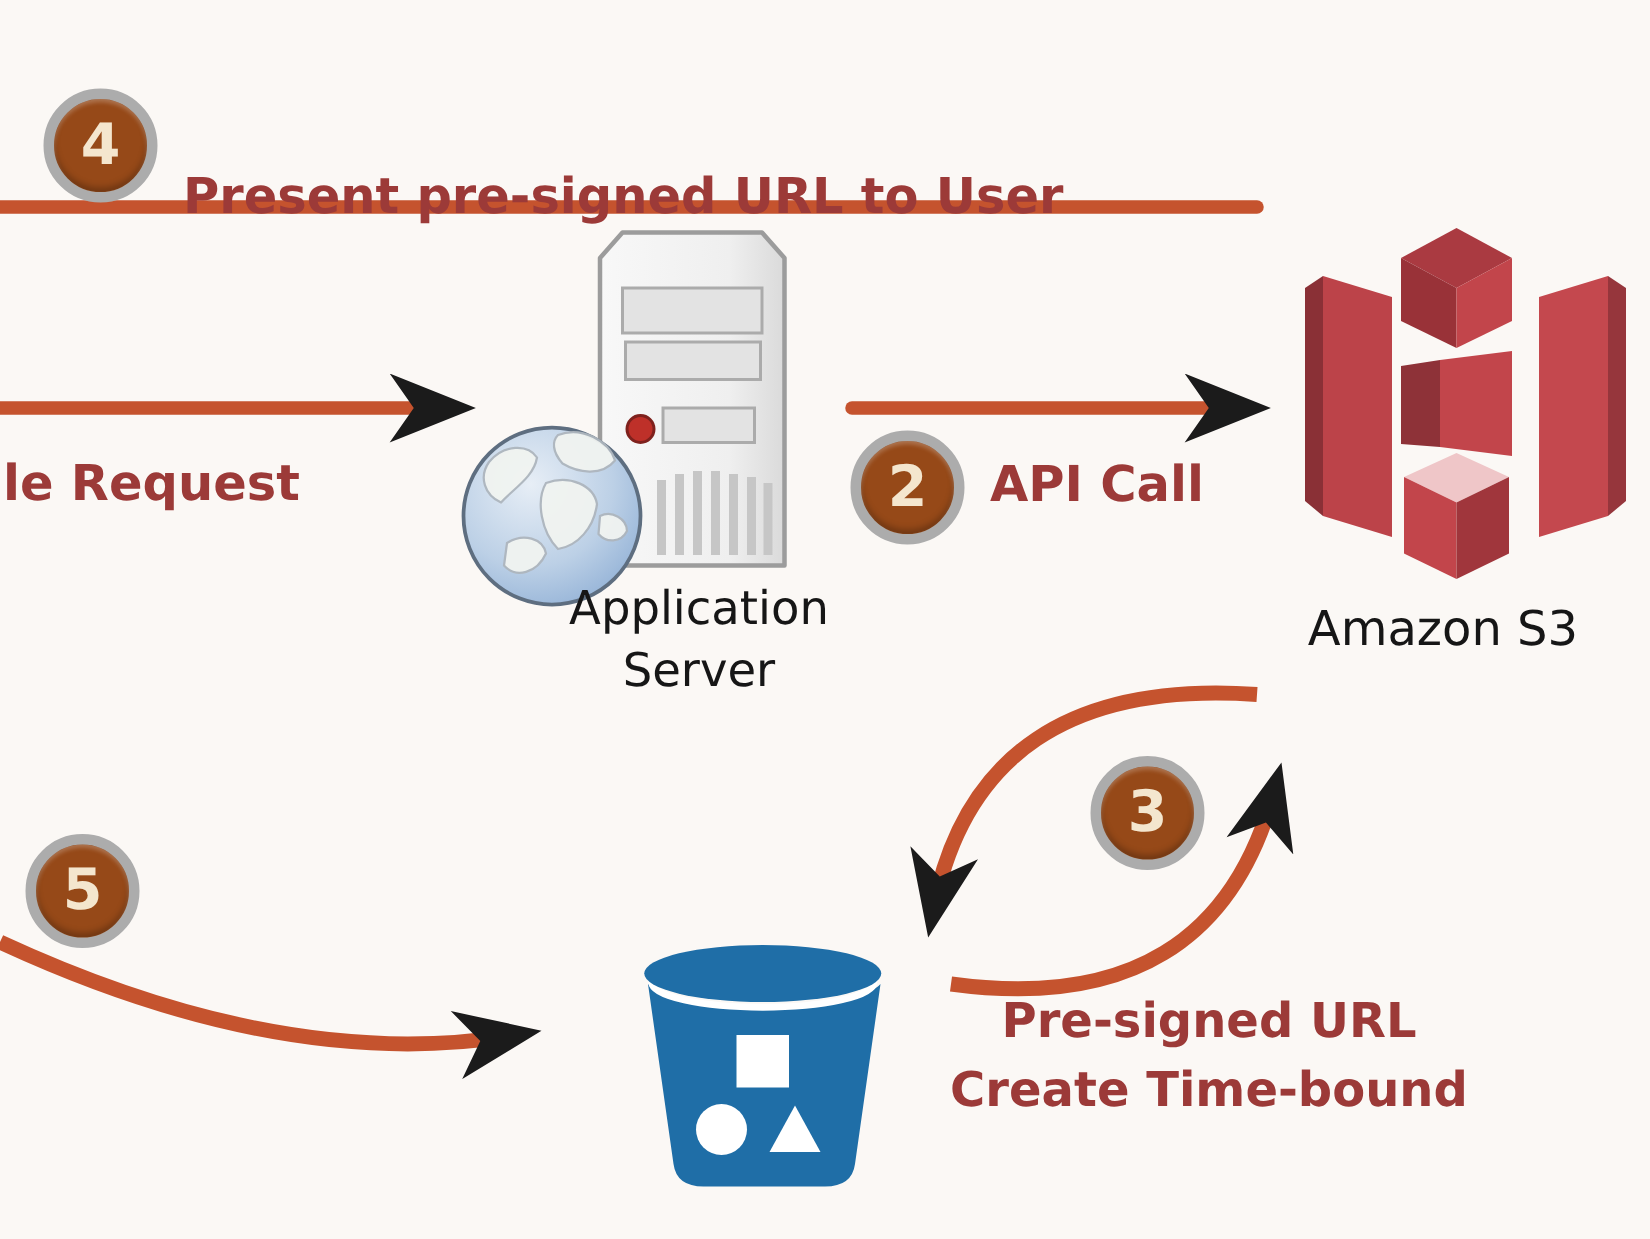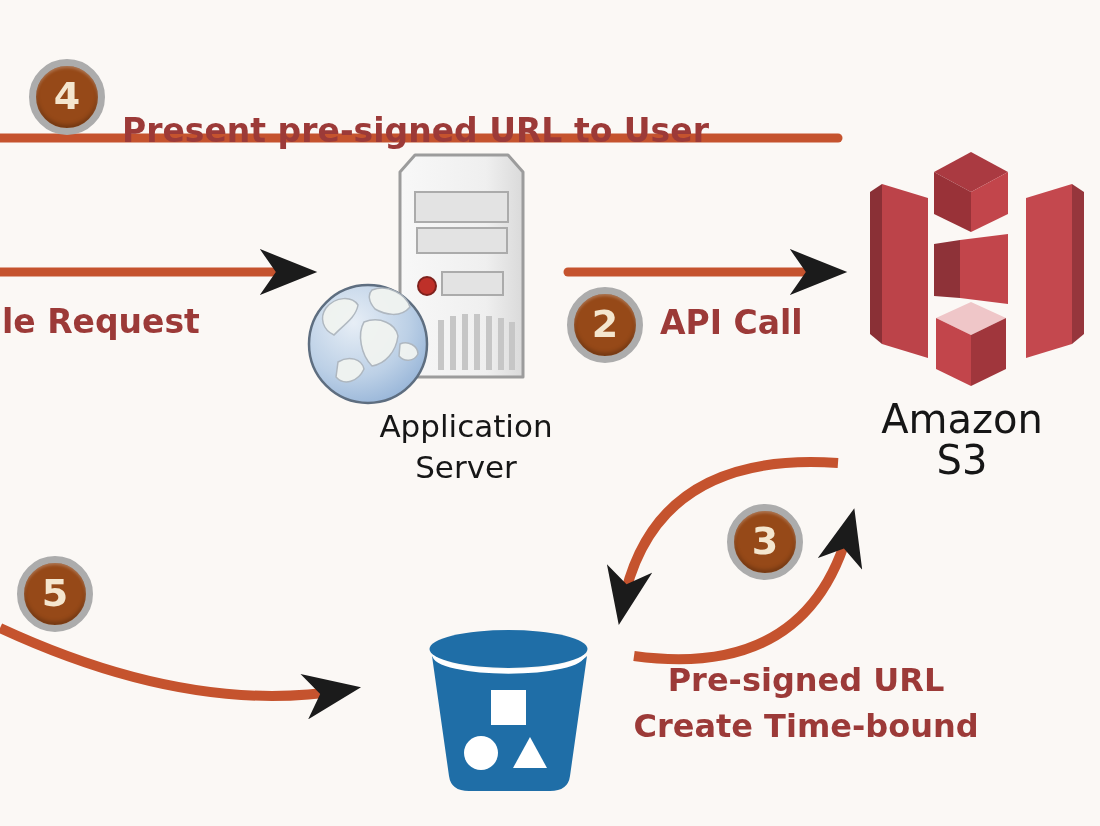--- a/index.html
+++ b/index.html
@@ -163,20 +163,20 @@
 
   <div class="rlabel" style="left:2px;top:302px;">le Request</div>
 
   <div class="rlabel" style="left:660px;top:303px;">API Call</div>
 
   <div class="rlabel multiline" style="left:628px;top:657px;width:356px;">
     <div>Pre-signed URL</div>
     <div>Create Time-bound</div>
   </div>
 
-  <div class="klabel" style="left:346px;top:406px;width:240px;">
+  <div class="klabel" style="left:346px;top:386px;width:240px;">
     <div>Application</div>
     <div>Server</div>
   </div>
 
-  <div class="klabel" style="left:857px;top:399px;width:210px;font-size:40px;">Amazon S3</div>
+  <div class="klabel" style="left:857px;top:399px;width:210px;font-size:32px;">Amazon S3</div>
 
 </div>
 
 </body></html>

